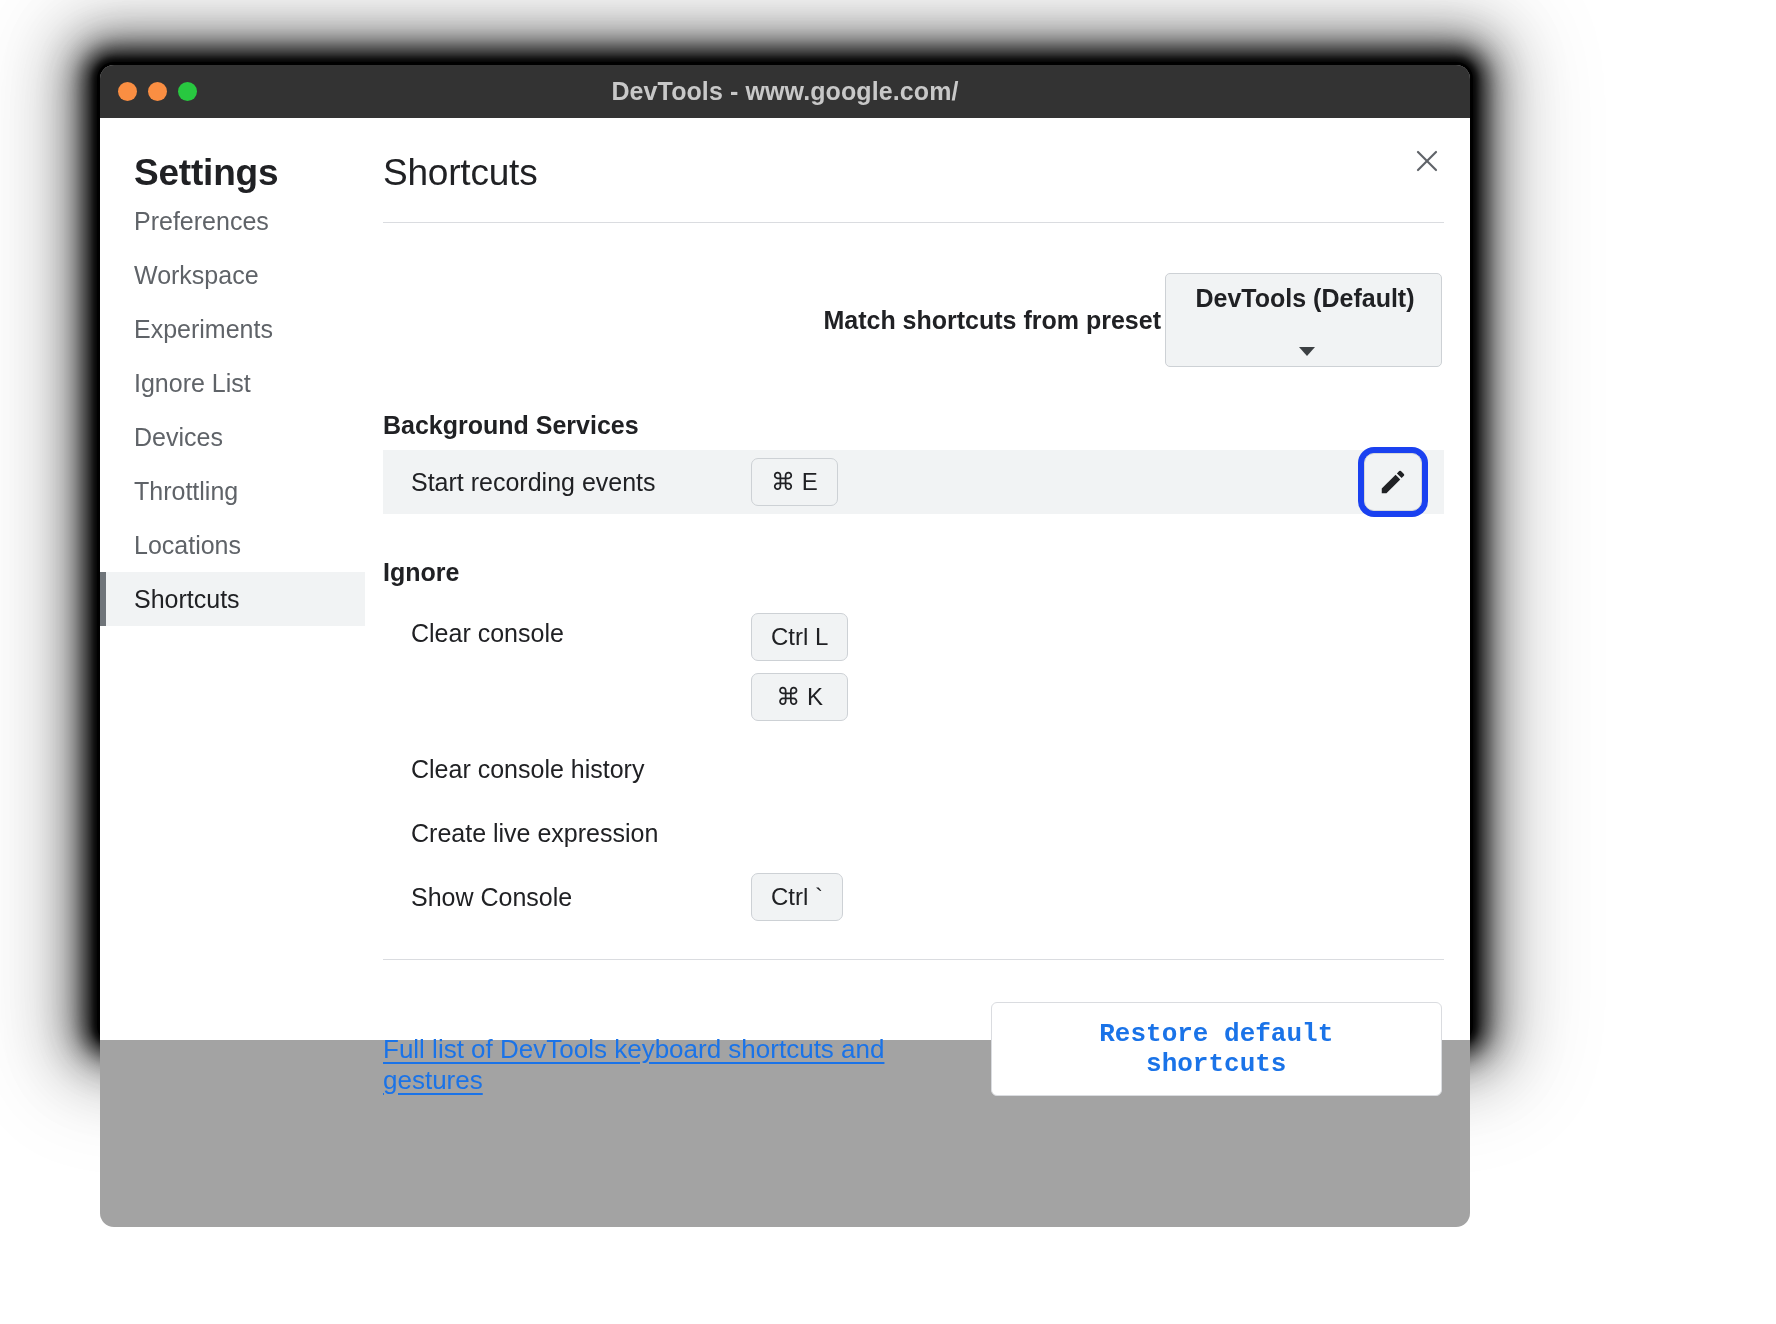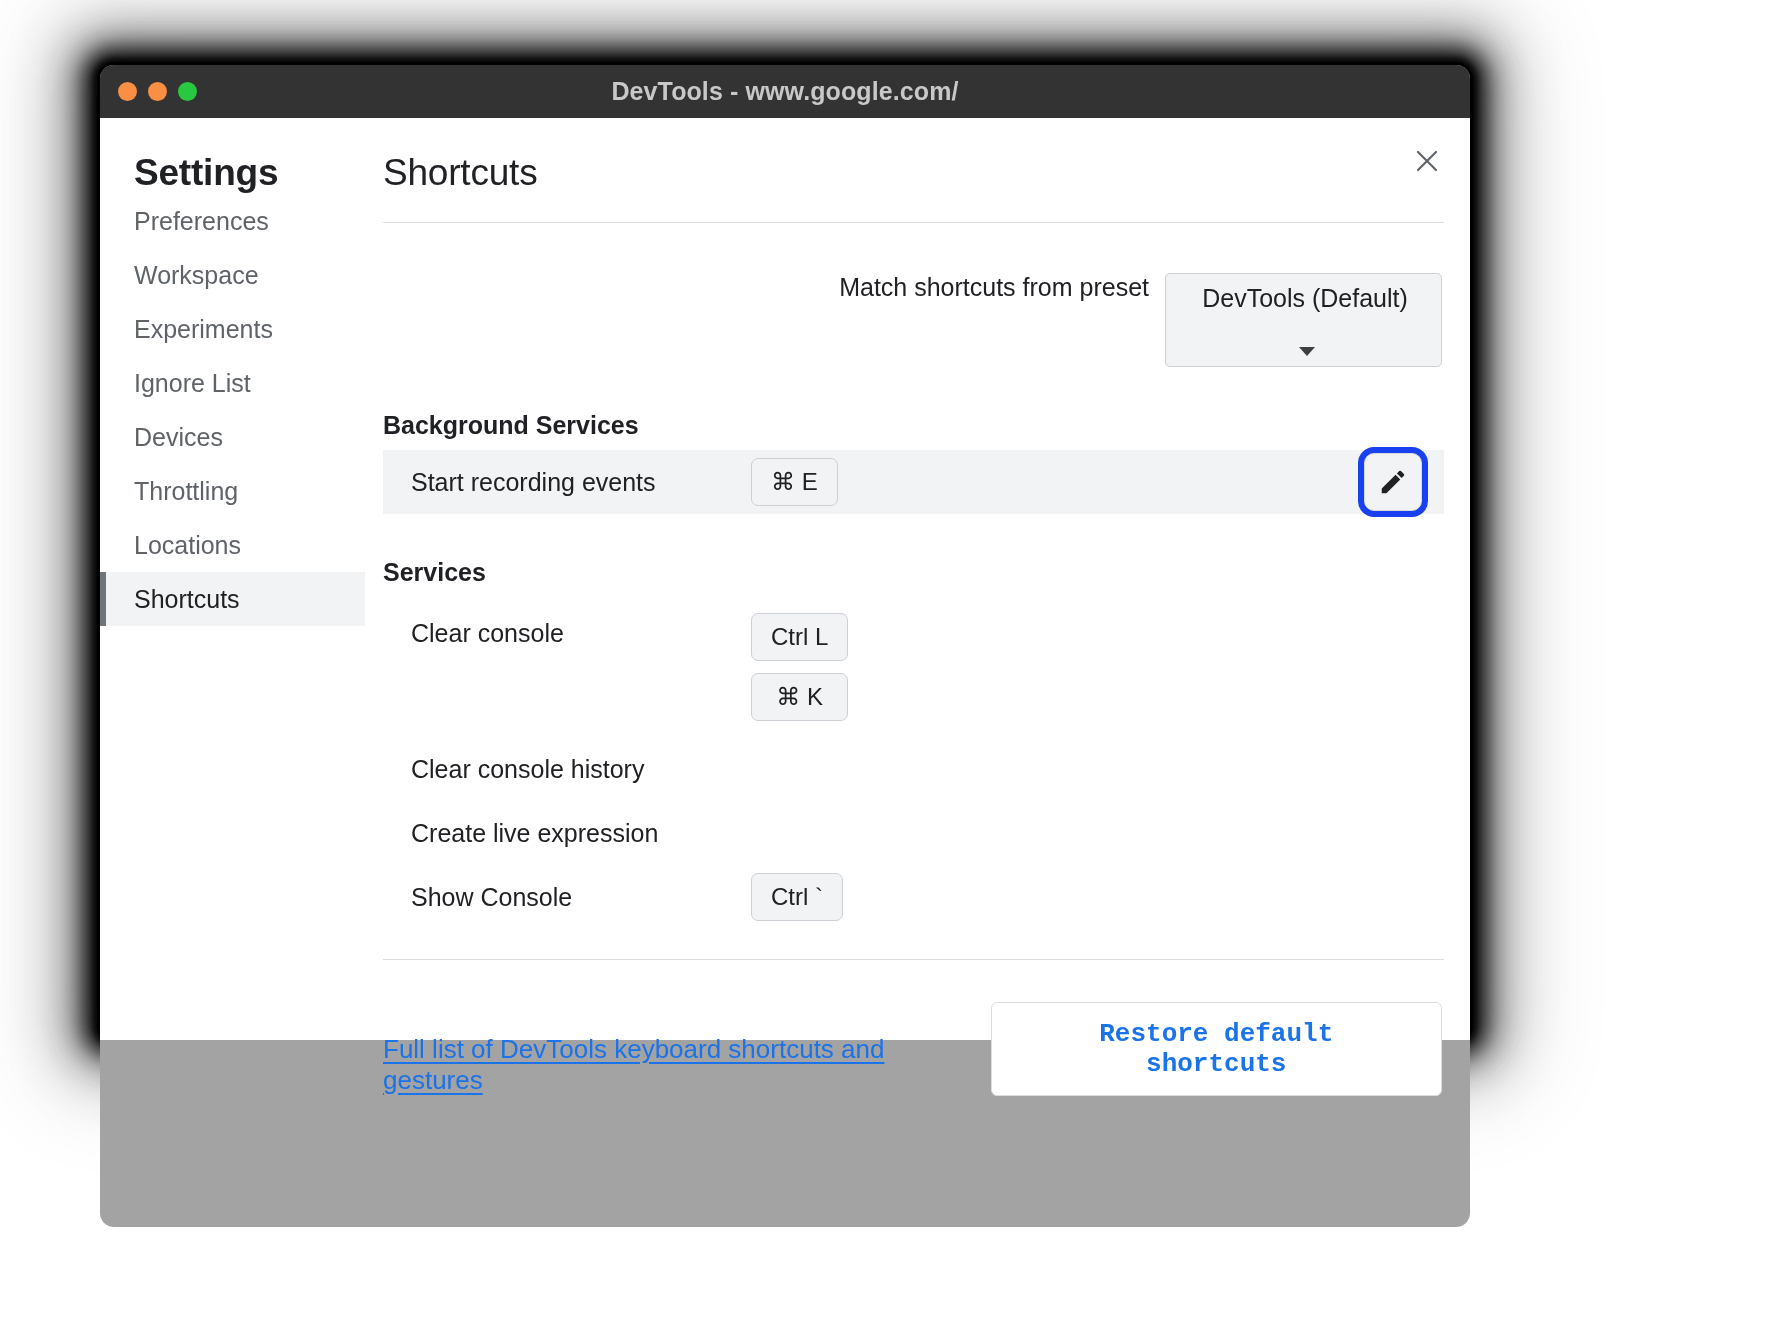--- a/index.html
+++ b/index.html
@@ -163,24 +163,26 @@
   }
   .hr {
     height: 1px;
     background: #dadce0;
     width: 100%;
   }
 
   
   #preset-row {
     display: flex;
+    align-items: center;
     justify-content: flex-end;
-    gap: 16px;
+    gap: 4px;
     margin-top: 50px;
     padding-right: 2px;
+    font-weight: bold;
   }
   #preset-label {
     font-size: 25px;
     color: #202124;
   }
   #preset-select {
     display: flex;
     align-items: center;
     gap: 34px;
     background: #f1f3f4;
@@ -361,21 +363,21 @@
           </div>
           <div class="sc-spacer"></div>
           <div id="edit-shortcut-button">
             <svg width="30" height="30" viewBox="0 0 24 24" aria-hidden="true">
               <path d="M3 17.25V21h3.75L17.81 9.94l-3.75-3.75L3 17.25z" fill="#202124"></path>
               <path d="M20.71 7.04a1 1 0 0 0 0-1.41l-2.34-2.34a1 1 0 0 0-1.41 0l-1.83 1.83 3.75 3.75 1.83-1.83z" fill="#202124"></path>
             </svg>
           </div>
         </div>
 
-        <div class="section-head">Services</div>
+        <div class="section-head">Ignore</div>
 
         <div class="shortcut-row row-multikey">
           <div class="sc-name">Clear console</div>
           <div class="sc-keys">
             <span class="keychip">Ctrl L</span>
             <span class="keychip">⌘ K</span>
           </div>
         </div>
 
         <div class="shortcut-row">

